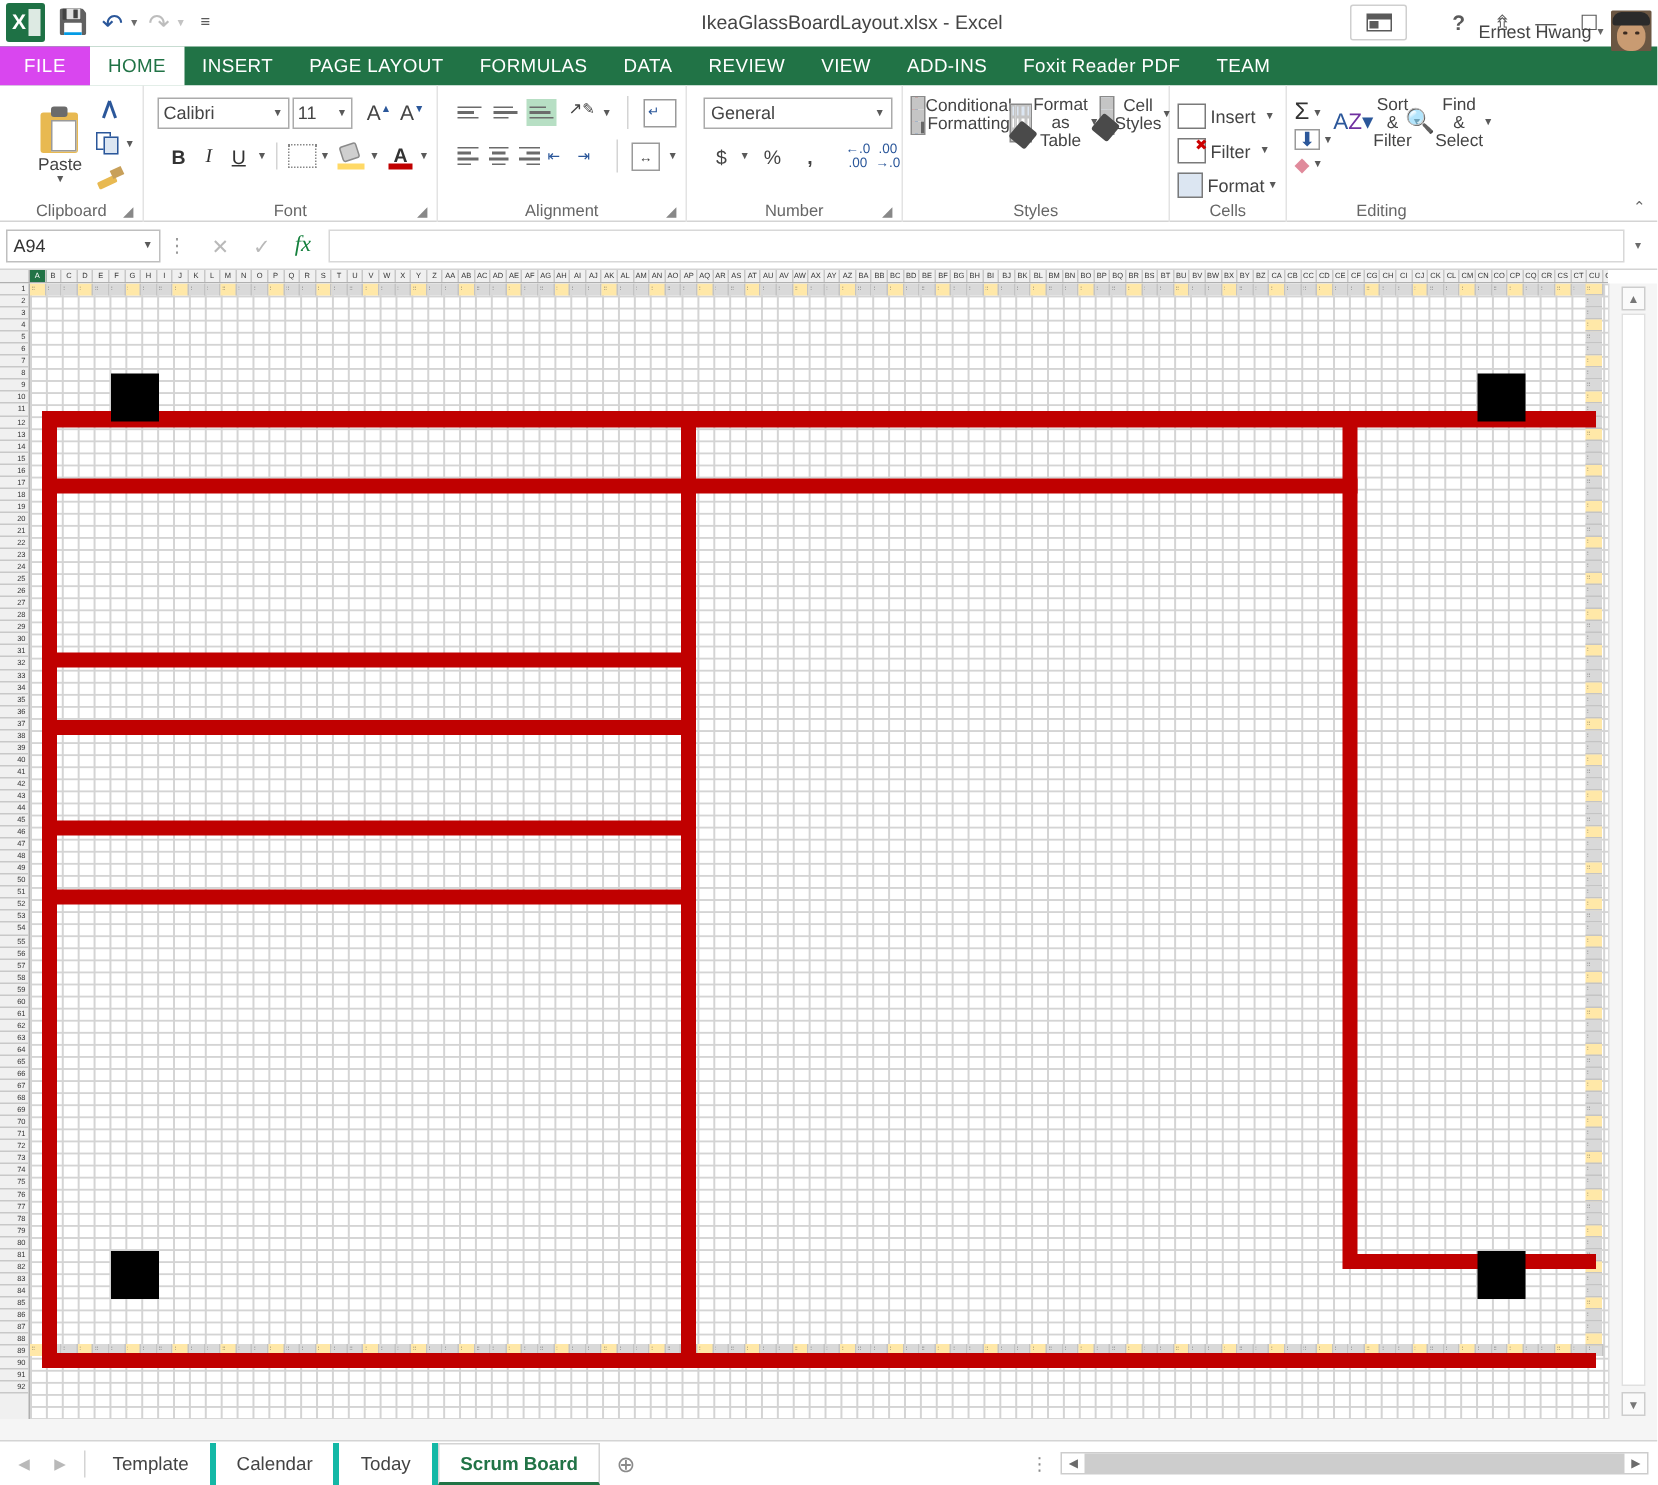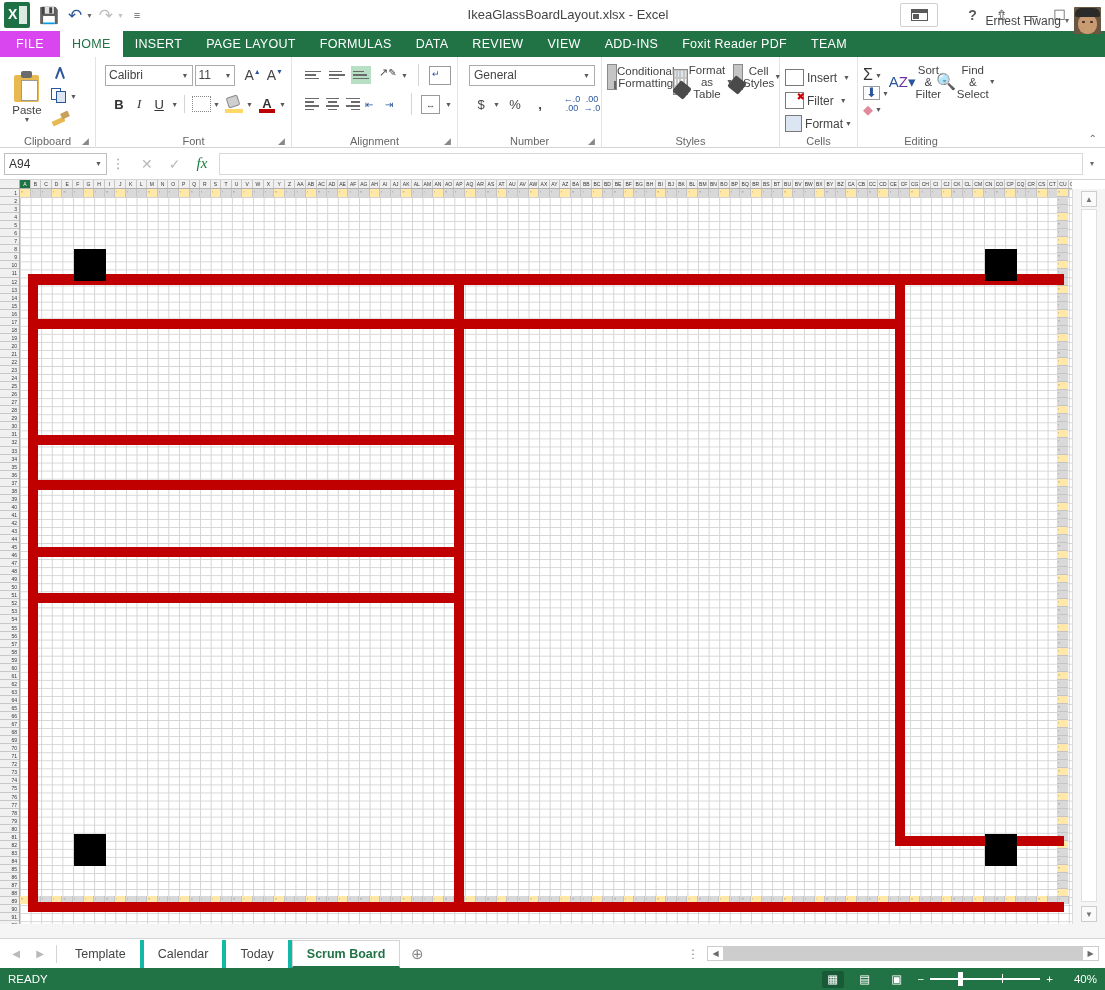--- a/index.html
+++ b/index.html
@@ -236,21 +236,21 @@
           <span class="hat"></span>
           <span class="eyeL"></span>
           <span class="eyeR"></span>
       </span>
     </div>
   </div>
 
   <div class="ribbon">
 
     <div class="grp clipboard" style="width:96px;">
-      <div class="grow" style="height:72px;">
+      <div class="grow" style="height:72px;justify-content:flex-end;">
         <div class="pasteBtn">
           <div class="clipIcon">
             <span class="board"></span>
               <span class="clip"></span>
               <span class="pg"></span>
           </div>
           <div class="pasteLbl">Paste</div>
           <div class="smallcaret">▼</div>
         </div>
         <div class="clipSide">
@@ -1635,31 +1635,14 @@
     <div class="tabdots">⋮</div>
     <div class="hbar" style="margin-right:6px;">
       <div class="ha">◀</div>
       <div class="htrack">
           <div class="hthumb"></div>
         </div>
       <div class="ha">▶</div>
     </div>
   </div>
 
-  <div class="statusbar">
-    <span>READY</span>
-    <div class="stright">
-      <span class="viewbtn on">▦</span>
-      <span class="viewbtn">▤</span>
-      <span class="viewbtn">▣</span>
-      <span class="zslider">
-        <span>−</span>
-        <span class="ztrack">
-            <span class="zthumb"></span>
-            <span class="zmid"></span>
-          </span>
-        <span>+</span>
-      </span>
-      <span class="zlabel">40%</span>
-    </div>
-  </div>
 
 </div>
 
 </body></html>

